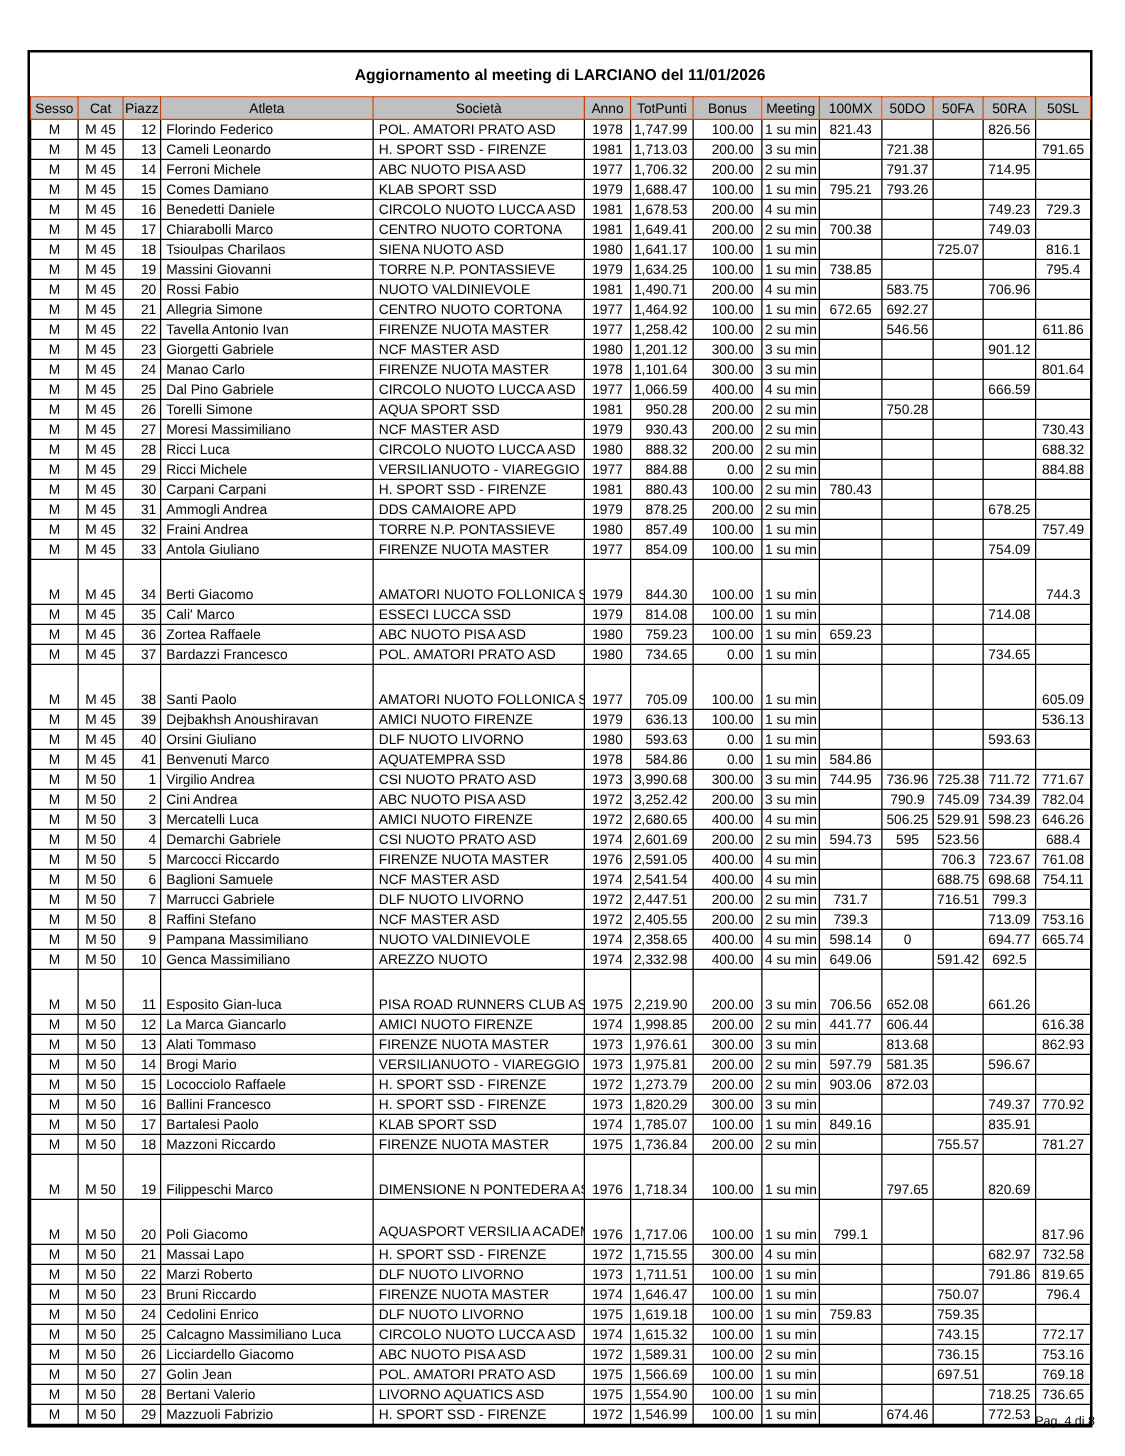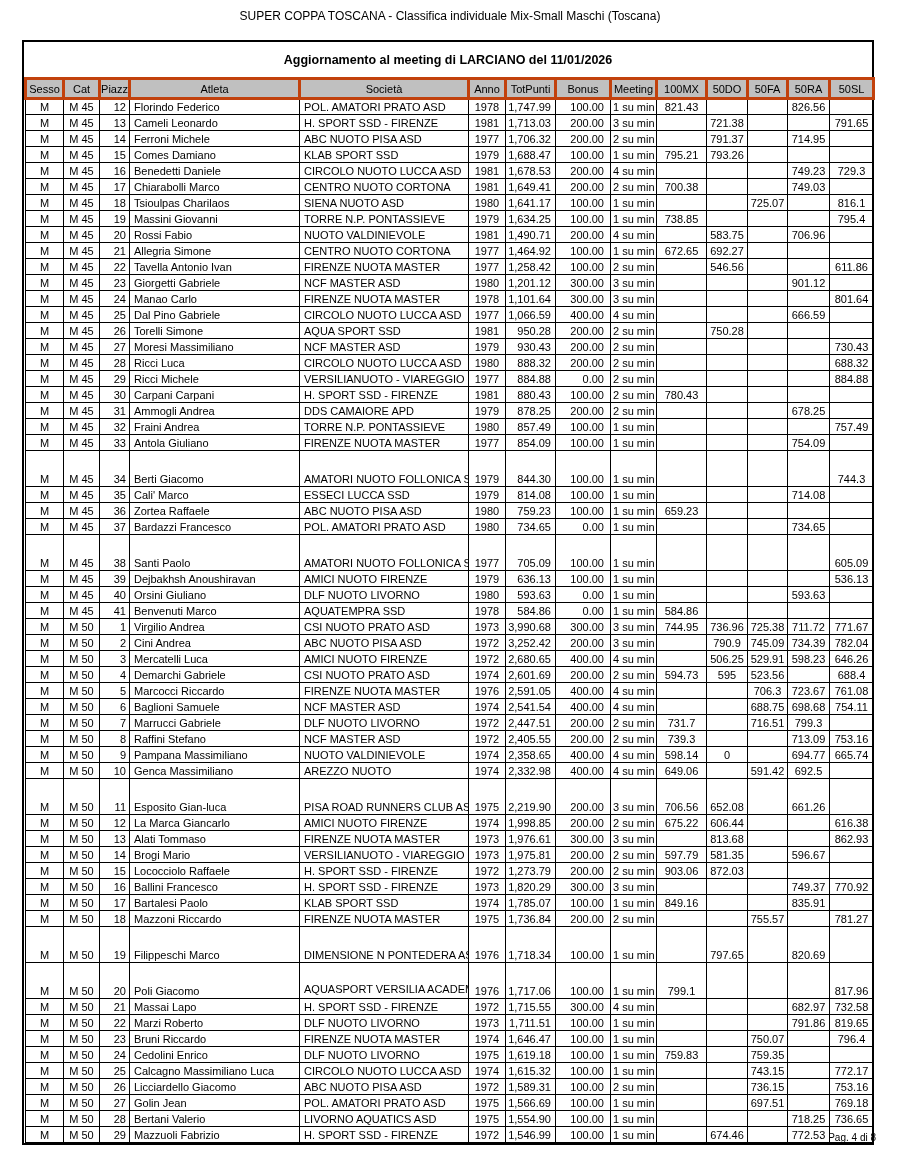--- a/index.html
+++ b/index.html
@@ -27,21 +27,21 @@
     font-weight:bold;font-size:12.5px;
   }
   table.results{
     border-collapse:collapse;
     table-layout:fixed;
     width:848px;
     font-size:11px;
   }
   table.results th{
     background:#c0c0c0;
-    border:3px solid #c2410c;
+    border:1px solid #c2410c;
     font-weight:normal;
     font-size:11px;
     height:17px;
     padding:0;
     overflow:hidden;
     white-space:nowrap;
     text-align:center;
   }
   table.results td{
     border:1px solid #000;
@@ -64,21 +64,20 @@
   .c-meeting{text-align:right;padding-right:3px !important;}
   .footer{
     position:absolute;right:24px;top:1132px;
     font-size:10px;
   }
 </style>
 </head>
 <body>
 
 <div id="page">
-  <div class="title">SUPER COPPA TOSCANA - Classifica individuale Mix-Small Maschi (Toscana)</div>
 
   <div class="tablewrap">
     <div class="banner">Aggiornamento al meeting di LARCIANO del 11/01/2026</div>
     <table class="results">
       <colgroup id="cols">
           <col style="width: 38px;">
           <col style="width: 36px;">
           <col style="width: 30px;">
           <col style="width: 170px;">
           <col style="width: 169px;">
@@ -770,21 +769,21 @@
           <tr>
             <td class="c-sesso">M</td>
             <td class="c-cat">M 50</td>
             <td class="c-piazz">12</td>
             <td class="c-atleta">La Marca Giancarlo</td>
             <td class="c-societa">AMICI NUOTO FIRENZE</td>
             <td class="c-anno">1974</td>
             <td class="c-totpunti">1,998.85</td>
             <td class="c-bonus">200.00</td>
             <td class="c-meeting">2 su min 6</td>
-            <td class="c-mx100">675.22</td>
+            <td class="c-mx100">441.77</td>
             <td class="c-do50">606.44</td>
             <td class="c-fa50"></td>
             <td class="c-ra50"></td>
             <td class="c-sl50">616.38</td>
           </tr>
           <tr>
             <td class="c-sesso">M</td>
             <td class="c-cat">M 50</td>
             <td class="c-piazz">13</td>
             <td class="c-atleta">Alati Tommaso</td>

